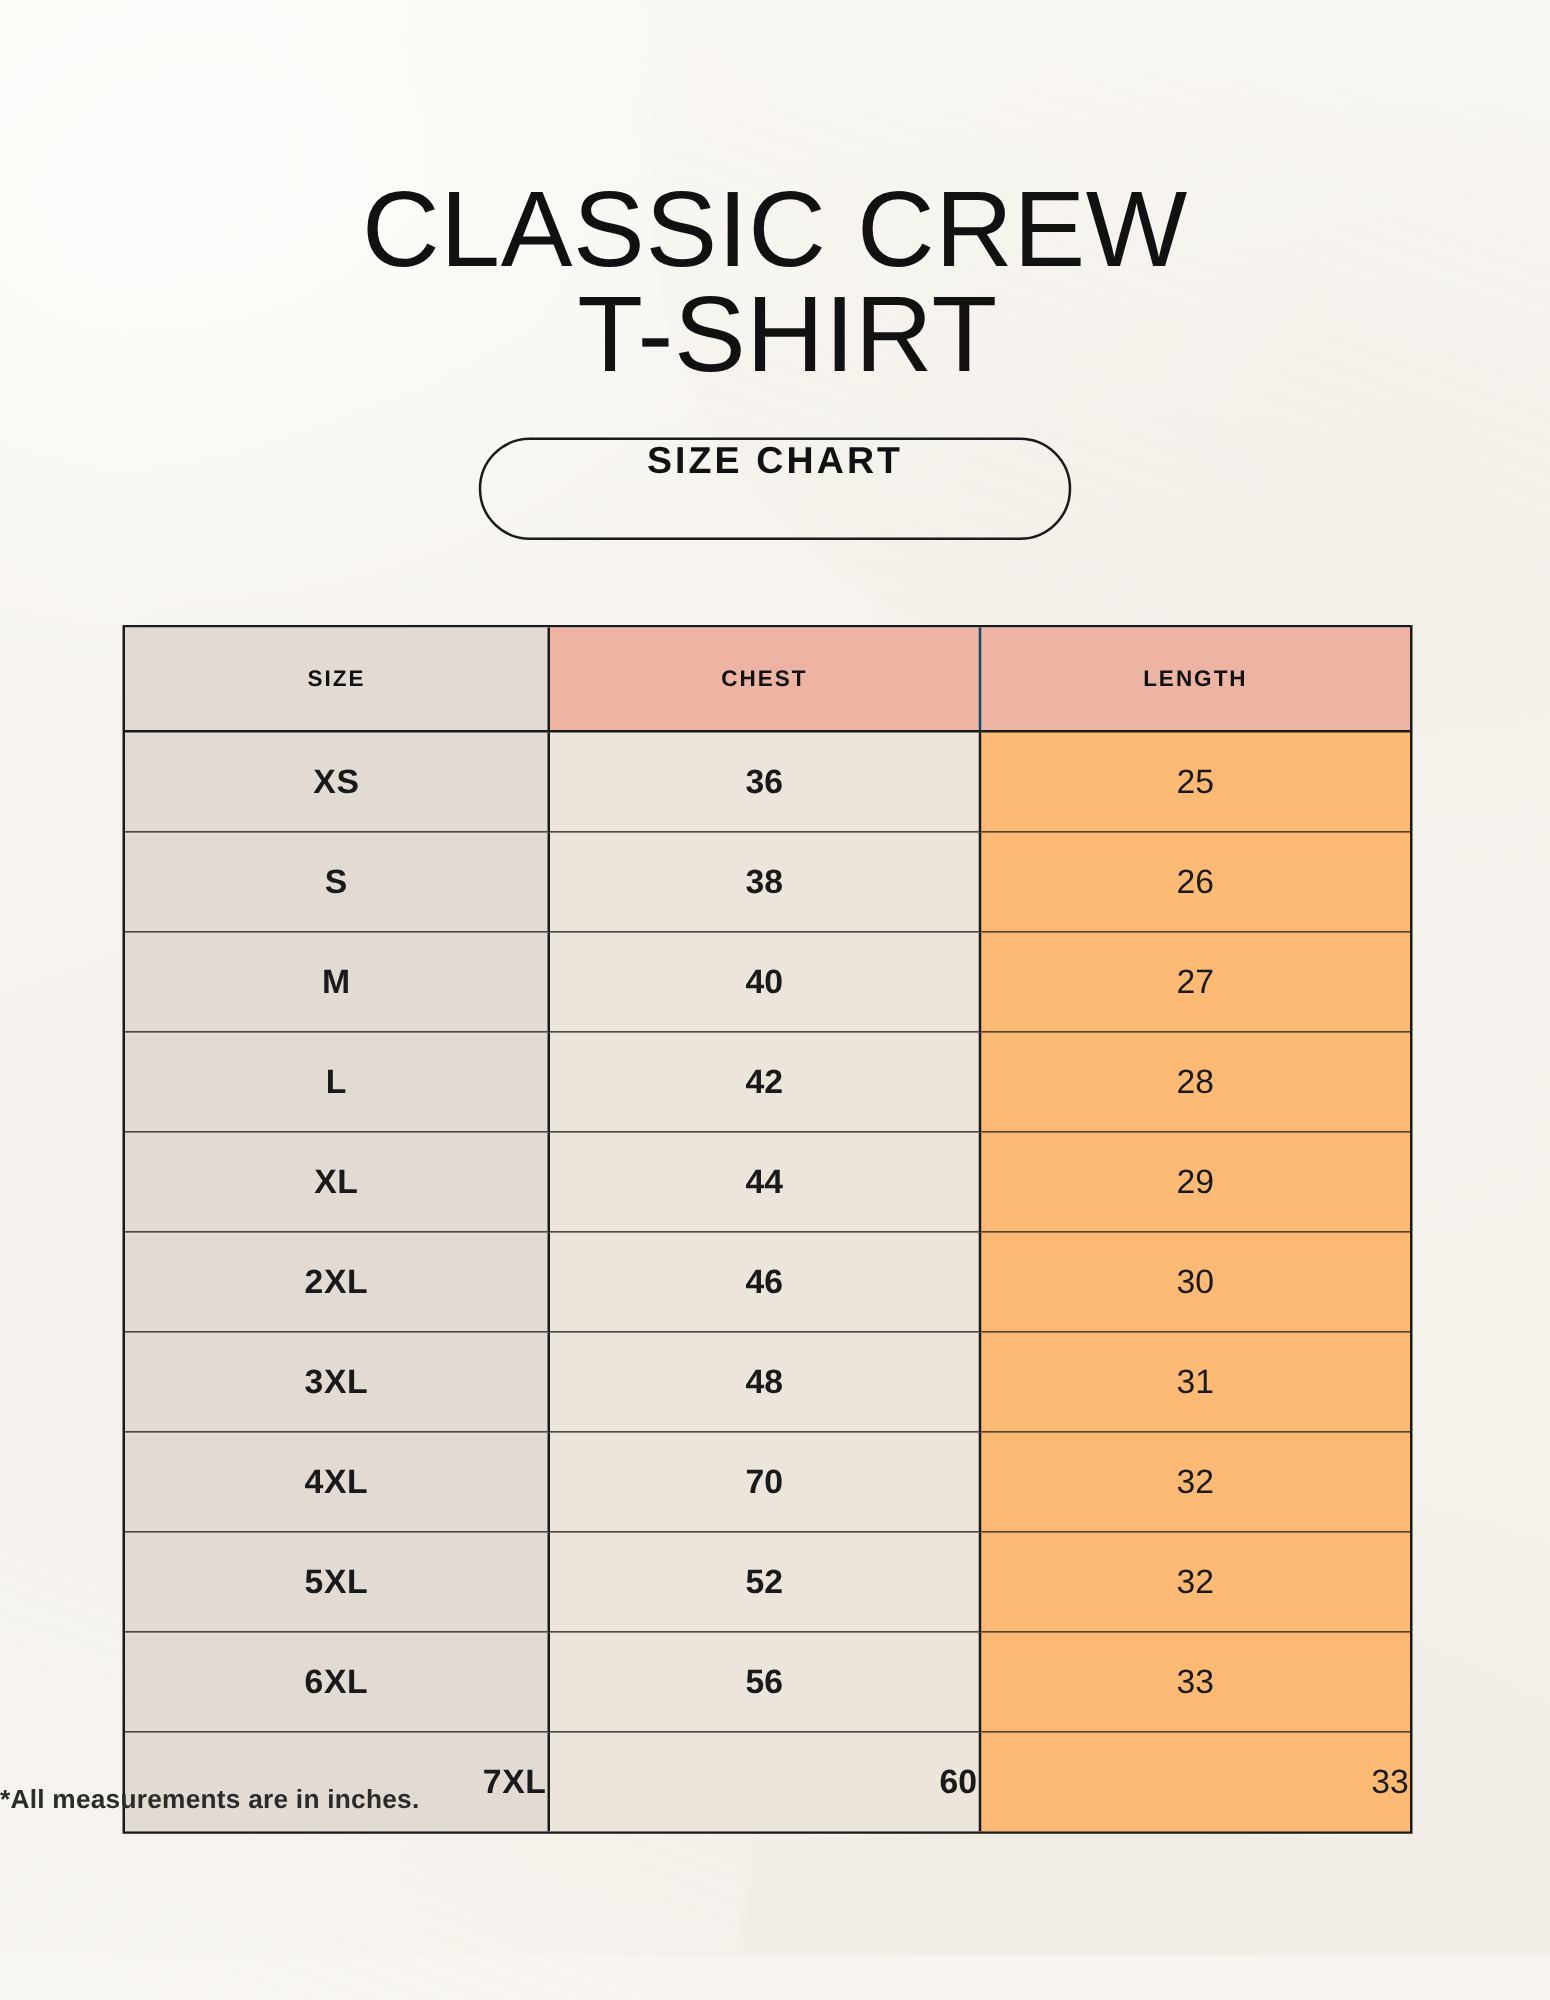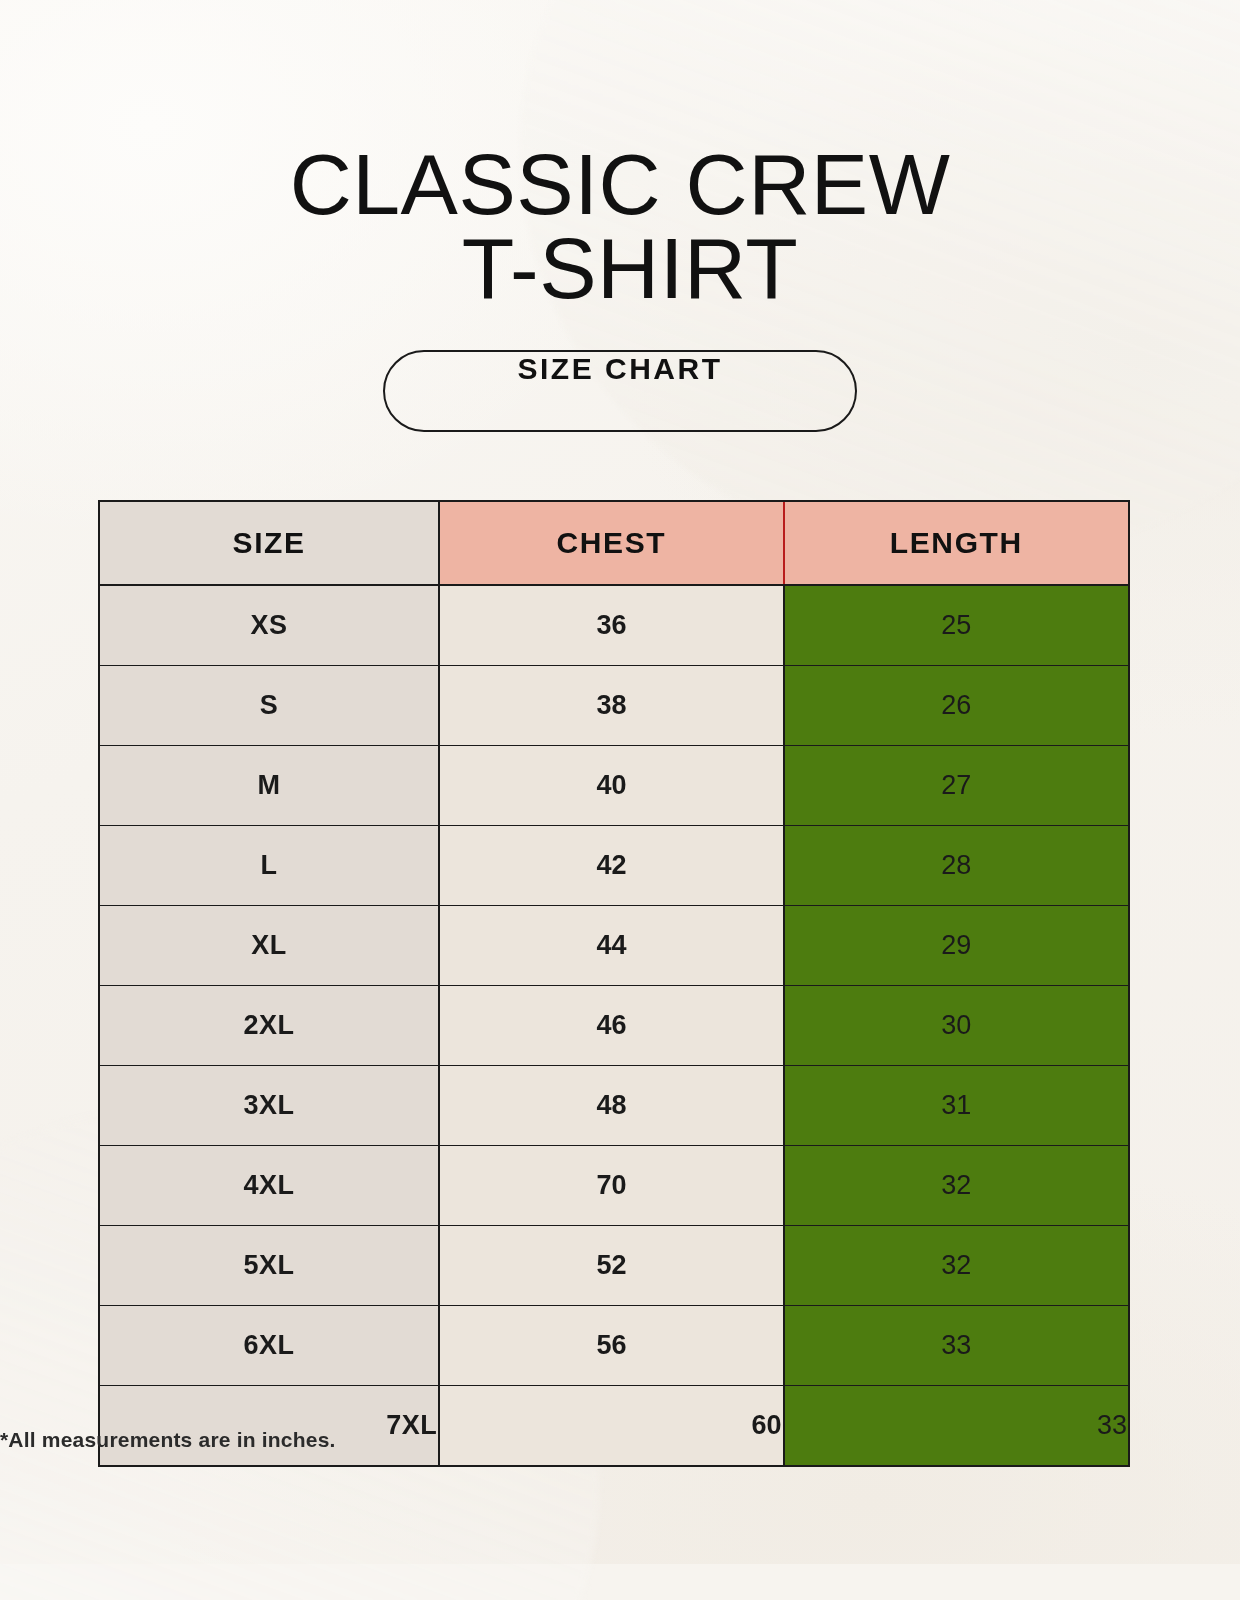--- a/index.html
+++ b/index.html
@@ -103,33 +103,33 @@
     border-collapse: collapse;
     width: 100%;
     table-layout: fixed;
   }
   col.c-size { width: 33%; }
   col.c-chest { width: 33.5%; }
   col.c-length { width: 33.5%; }
 
   thead th {
     height: 80px;
-    font-size: 30px;
+    font-size: 18px;
     font-weight: 700;
     letter-spacing: 1.6px;
     color: #111111;
     border-bottom: 2px solid #1a1a1a;
   }
   thead th.h-size {
     background: #e2dbd4;
     border-right: 2px solid #1a1a1a;
   }
   thead th.h-chest {
     background: #eeb4a3;
-    border-right: 2px solid #b91c1c;
+    border-right: 2px solid #0c4a6e;
   }
   thead th.h-length {
     background: #eeb4a3;
   }
 
   tbody td {
     height: 77px;
     text-align: center;
     font-size: 27px;
     color: #1a1a1a;
@@ -142,21 +142,21 @@
     font-weight: 700;
     border-right: 2px solid #1a1a1a;
     letter-spacing: 0.5px;
   }
   td.chest-cell {
     background: #ece5dc;
     border-right: 2px solid #1a1a1a;
     font-weight: 700;
   }
   td.length-cell {
-    background: #4d7c0f;
+    background: #fdba74;
     font-weight: 400;
   }
 
   .footnote {
     position: absolute;
     top: 1428px;
     left: 0;
     width: 1130px;
     text-align: left;
     font-size: 21px;

